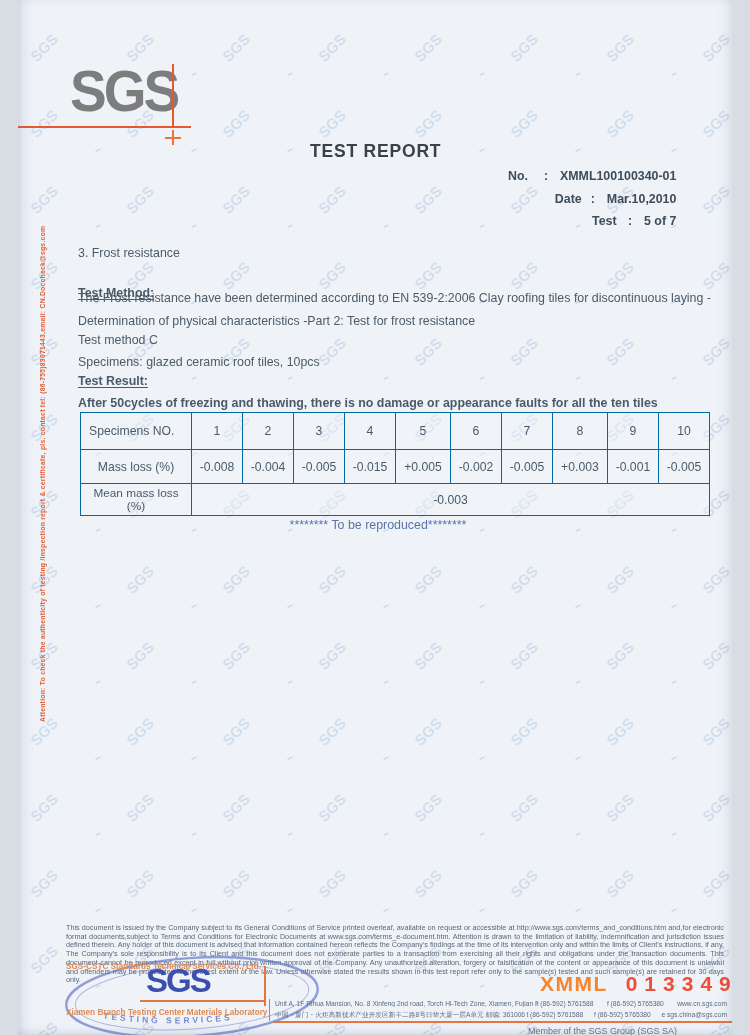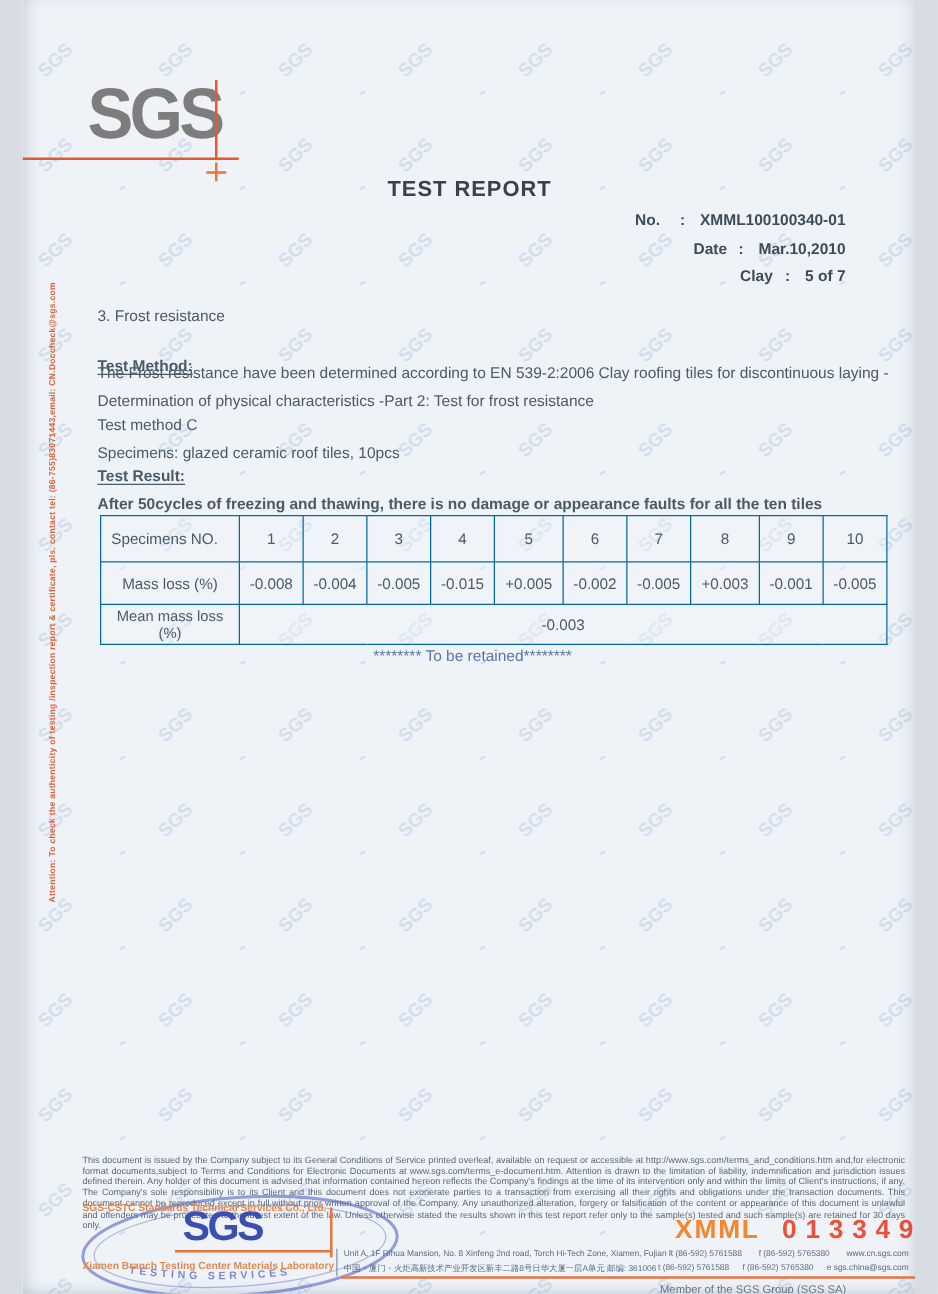--- a/index.html
+++ b/index.html
@@ -117,21 +117,21 @@
       <span class="meta-label">No.</span>
       <span class="meta-colon">:</span>
       <span>XMML100100340-01</span>
     </div>
     <div class="meta-row">
       <span class="meta-label">Date</span>
       <span class="meta-colon">:</span>
       <span>Mar.10,2010</span>
     </div>
     <div class="meta-row">
-      <span class="meta-label">Clay</span>
+      <span class="meta-label">Test</span>
       <span class="meta-colon">:</span>
       <span>5 of 7</span>
     </div>
   </div>
 
   <div class="t" style="left:60px;top:246px;">3. Frost resistance</div>
   <div class="t heading" style="left:60px;top:267px;margin-top:19px;">Test Method:</div>
   <div class="t para">The Frost resistance have been determined according to EN 539-2:2006 Clay roofing tiles for discontinuous laying -Determination of physical characteristics -Part 2: Test for frost resistance</div>
   <div class="t" style="left:60px;top:333px;">Test method C</div>
   <div class="t" style="left:60px;top:355px;">Specimens: glazed ceramic roof tiles, 10pcs</div>
@@ -166,21 +166,21 @@
       <td>-0.001</td>
       <td>-0.005</td>
     </tr>
     <tr>
       <td class="lab mean-lab">Mean mass loss (%)</td>
       <td colspan="10">-0.003</td>
     </tr>
   </tbody>
     </table>
 
-  <div class="abs continued">******** To be retained********</div>
+  <div class="abs continued">******** To be reproduced********</div>
 
   <div class="abs disclaimer">This document is issued by the Company subject to its General Conditions of Service printed overleaf, available on request or accessible at http://www.sgs.com/terms_and_conditions.htm and,for electronic format documents,subject to Terms and Conditions for Electronic Documents at www.sgs.com/terms_e-document.htm. Attention is drawn to the limitation of liability, indemnification and jurisdiction issues defined therein. Any holder of this document is advised that information contained hereon reflects the Company's findings at the time of its intervention only and within the limits of Client's instructions, if any. The Company's sole responsibility is to its Client and this document does not exonerate parties to a transaction from exercising all their rights and obligations under the transaction documents. This document cannot be reproduced except in full,without prior written approval of the Company. Any unauthorized alteration, forgery or falsification of the content or appearance of this document is unlawful and offenders may be prosecuted to the fullest extent of the law. Unless otherwise stated the results shown in this test report refer only to the sample(s) tested and such sample(s) are retained for 30 days only.</div>
 
   <svg class="stamp-svg" width="272" height="95">
     <ellipse cx="136" cy="47" rx="126" ry="39" fill="none" stroke="#5d6fc6" stroke-width="2.4" opacity="0.65" transform="rotate(-4 136 47)"></ellipse>
     <ellipse cx="136" cy="47" rx="117" ry="32" fill="none" stroke="#5d6fc6" stroke-width="1" opacity="0.45" transform="rotate(-4 136 47)"></ellipse>
     <path id="stampArc" d="M 30 66 Q 136 84 244 58" fill="none"></path>
     <text class="stamp-arc"><textPath href="#stampArc" startOffset="8%">TESTING SERVICES</textPath></text>
   </svg>
 

